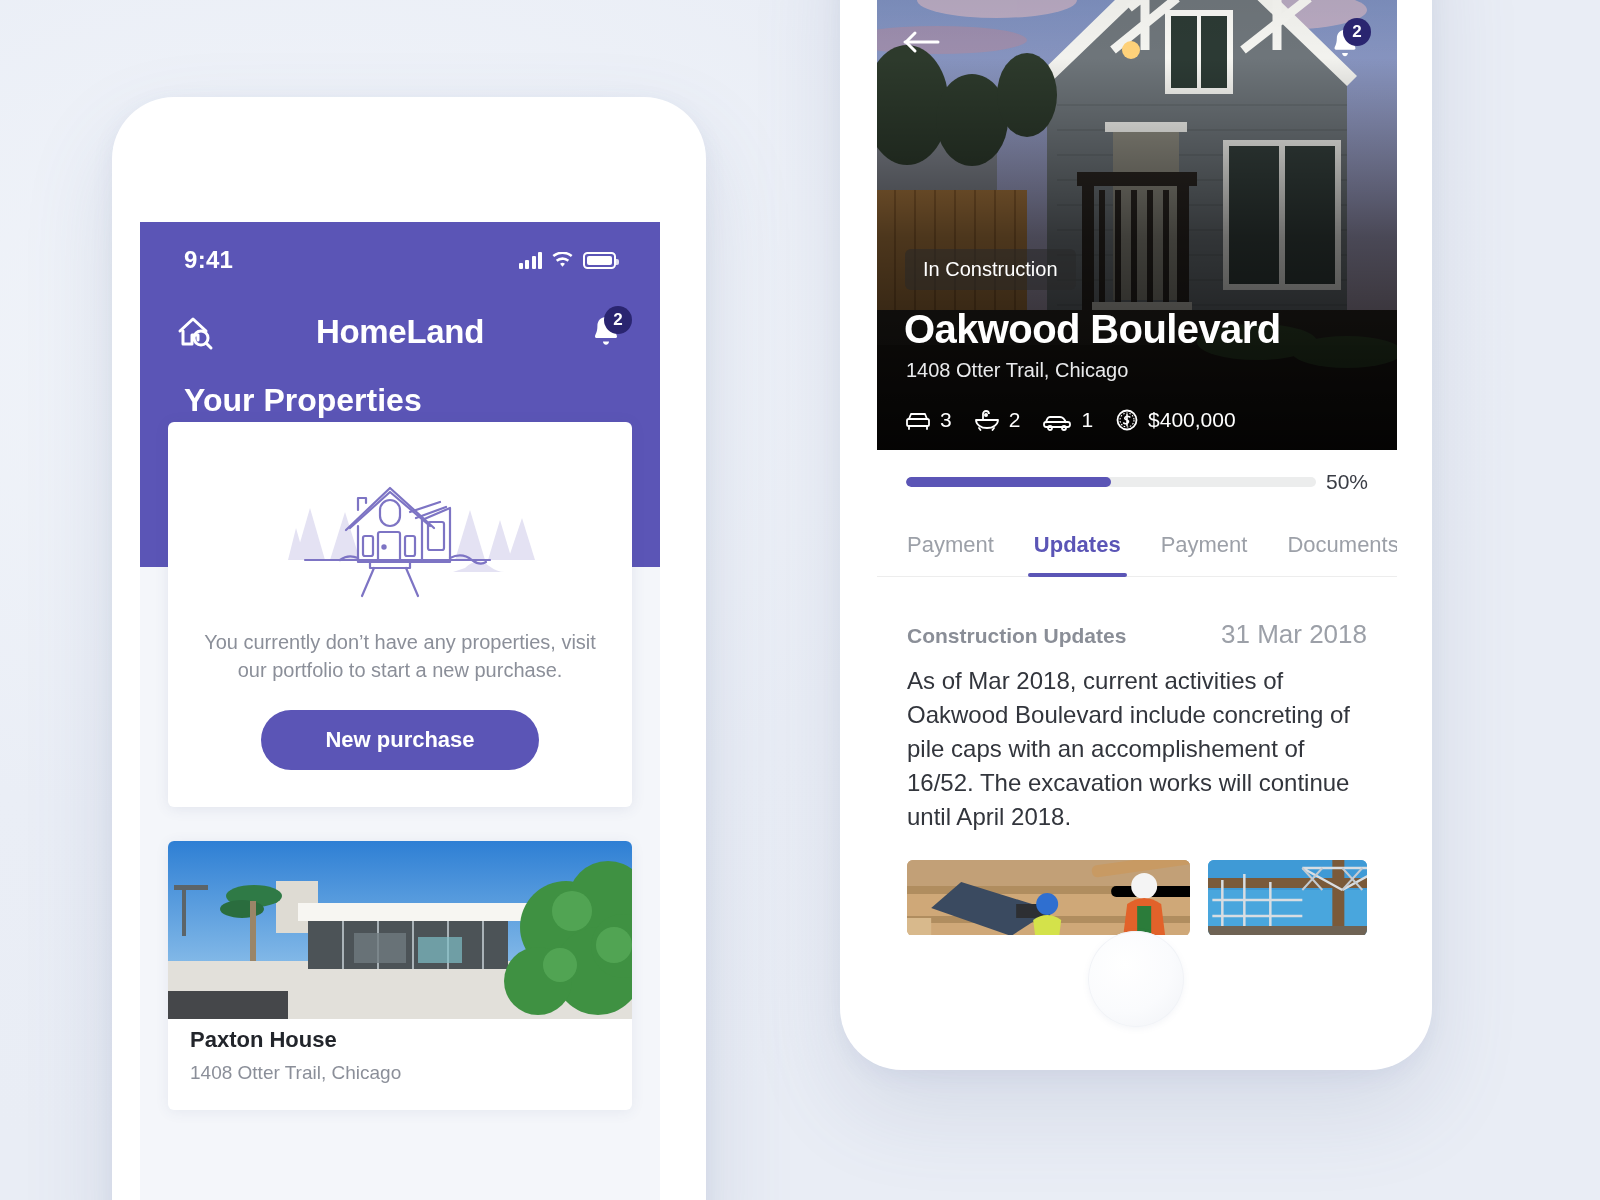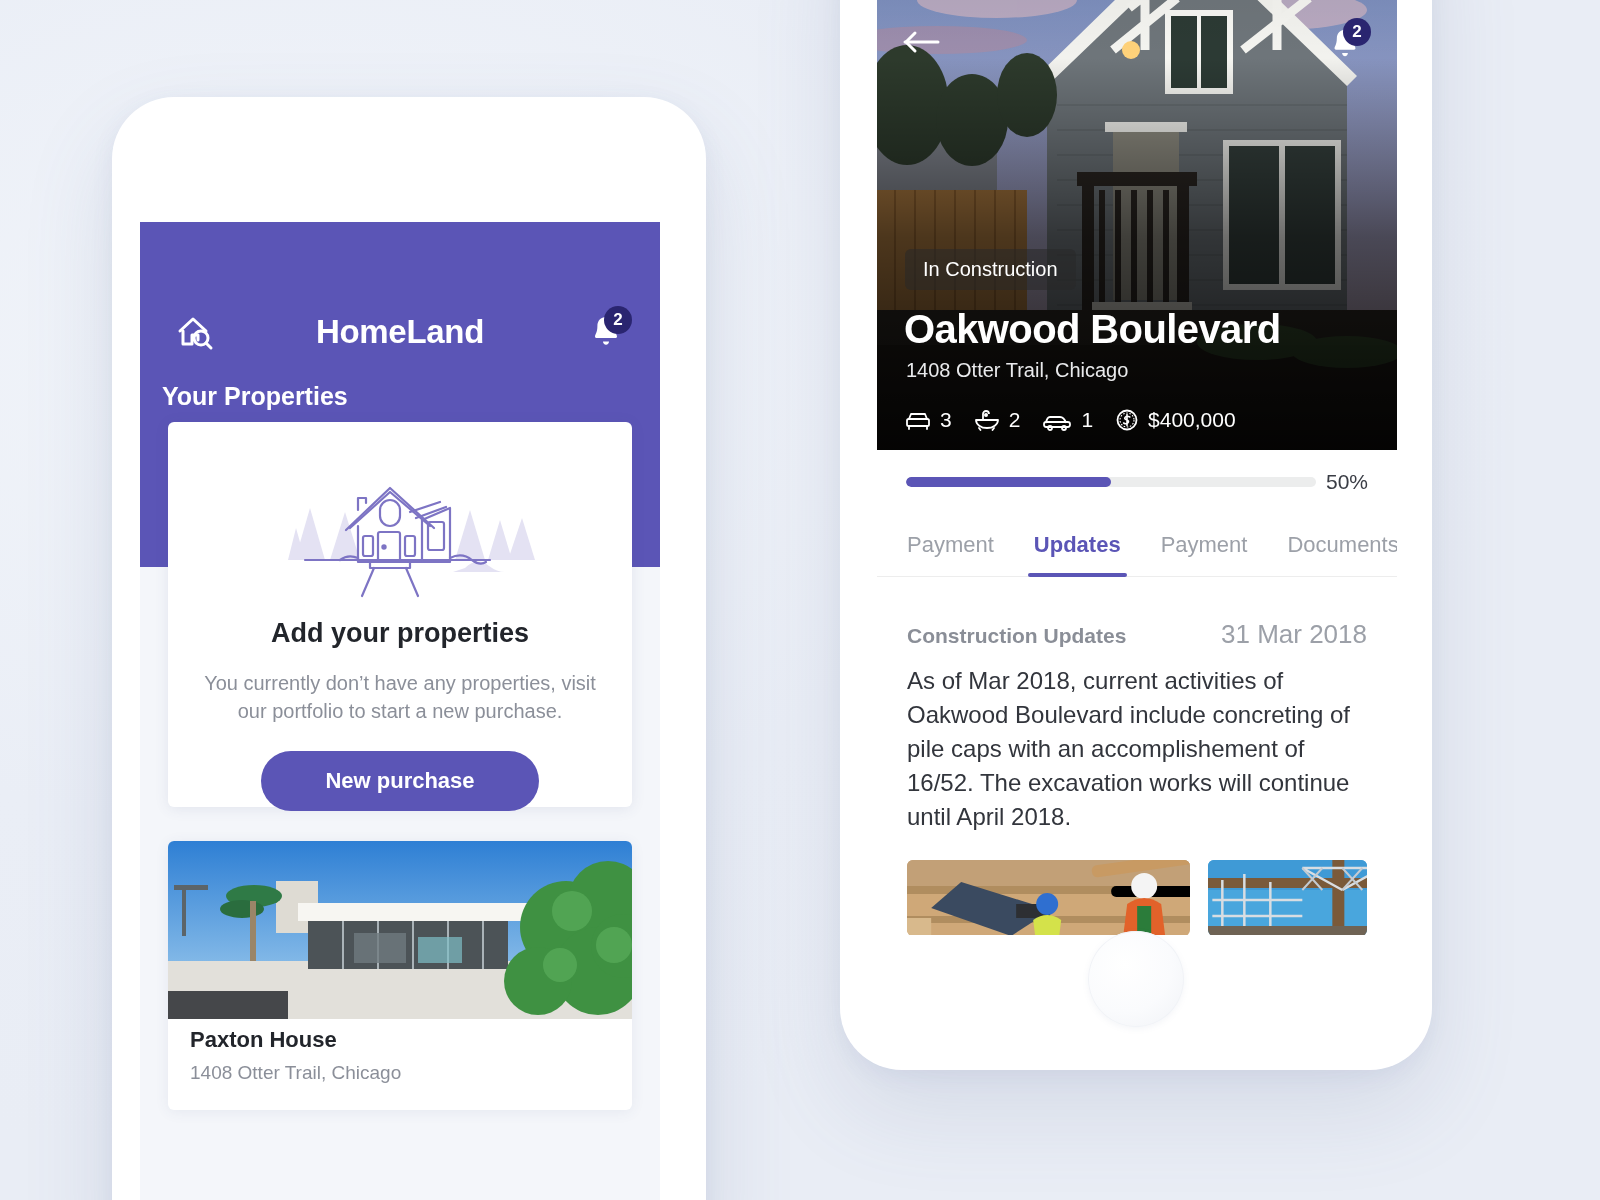--- a/index.html
+++ b/index.html
@@ -65,22 +65,22 @@
     font-size: 33px; font-weight: bold; letter-spacing: -.3px;
   }
   .icon-btn { width: 52px; height: 52px; display:flex; align-items:center; justify-content:center; position: relative; }
   .bell-badge {
     position:absolute; top: 0px; right: 0px;
     min-width: 28px; height: 28px; border-radius: 14px;
     background: #2a2570; color:#fff; font-size: 17px; font-weight: bold;
     display:flex;align-items:center;justify-content:center; padding: 0 6px;
   }
   .lp-section-title {
-    position: absolute; top: 160px; left: 22px;
-    color: #fff; font-size: 25px; font-weight: bold;
+    position: absolute; top: 160px; left: 44px;
+    color: #fff; font-size: 32px; font-weight: bold;
   }
 
   
   .card-add {
     position: absolute; top: 200px; left: 28px;
     width: 464px; height: 385px;
     background: #fff; border-radius: 6px;
     box-shadow: 0 2px 14px rgba(70,80,130,0.10);
     text-align: center;
     z-index: 3;
@@ -183,20 +183,39 @@
 <body>
 
 <div class="stage">
   <div class="bg-wash"></div>
 
   <div class="phone-left">
     <div class="screen-left">
 
       <div class="lp-header">
 
+        <div class="statusbar">
+          <div class="sb-time">9:41</div>
+          <div class="sb-right">
+            <span class="bars">
+                <i></i>
+                <i></i>
+                <i></i>
+                <i></i>
+              </span>
+            <svg width="23" height="17" viewBox="0 0 24 18">
+              <path d="M12 15.6l2.6-3.2a4 4 0 0 0-5.2 0L12 15.6z" fill="#fff"></path>
+              <path d="M12 8.4c2 0 3.9.7 5.3 1.9l1.7-2.1A11 11 0 0 0 12 5.6a11 11 0 0 0-7 2.6l1.7 2.1A8 8 0 0 1 12 8.4z" fill="#fff"></path>
+              <path d="M12 2.2c3.4 0 6.5 1.2 8.9 3.2L22.6 3.3A16 16 0 0 0 12 -0.5 16 16 0 0 0 1.4 3.3L3.1 5.4A13.6 13.6 0 0 1 12 2.2z" fill="#fff"></path>
+            </svg>
+            <span class="batt">
+                <i></i>
+              </span>
+          </div>
+        </div>
 
         <div class="lp-navbar">
           <div class="icon-btn">
             <svg width="40" height="38" viewBox="0 0 40 38">
               <path d="M6 18 L19 6 L32 18" stroke="#fff" stroke-width="3" fill="none" stroke-linecap="round" stroke-linejoin="round"></path>
               <path d="M9 18 L9 31 L18 31 L18 22 L24 22 L24 27" stroke="#fff" stroke-width="3" fill="none" stroke-linecap="round" stroke-linejoin="round"></path>
               <circle cx="27" cy="25" r="7" stroke="#fff" stroke-width="3" fill="none"></circle>
               <path d="M32 30 L37 35" stroke="#fff" stroke-width="3" stroke-linecap="round"></path>
             </svg>
           </div>
@@ -239,21 +258,20 @@
             <rect x="155" y="86" width="10" height="20" rx="2"></rect>
             <rect x="178" y="72" width="16" height="28" rx="2"></rect>
             <circle cx="134" cy="97" r="1.6" fill="#7d74c4"></circle>
             <path d="M120 112 L120 118 L160 118 L160 112"></path>
             <path d="M124 118 L112 146"></path>
             <path d="M156 118 L168 146"></path>
             <path d="M108 108 q-10 -4 -18 2"></path>
             <path d="M200 108 q12 -6 22 2 q8 6 14 2"></path>
           </g>
         </svg>
-        <div class="card-h">Add your properties</div>
         <div class="card-p">You currently don’t have any properties, visit our portfolio to start a new purchase.</div>
         <button class="btn-primary">New purchase</button>
       </div>
 
       <div class="lp-body" style="padding-top:252px;">
         <div class="prop-card">
           <div class="prop-photo">
             <svg width="100%" height="100%" viewBox="0 0 464 178" preserveAspectRatio="xMidYMid slice">
               <defs>
                 <linearGradient id="sky2" x1="0" y1="0" x2="0" y2="1">

